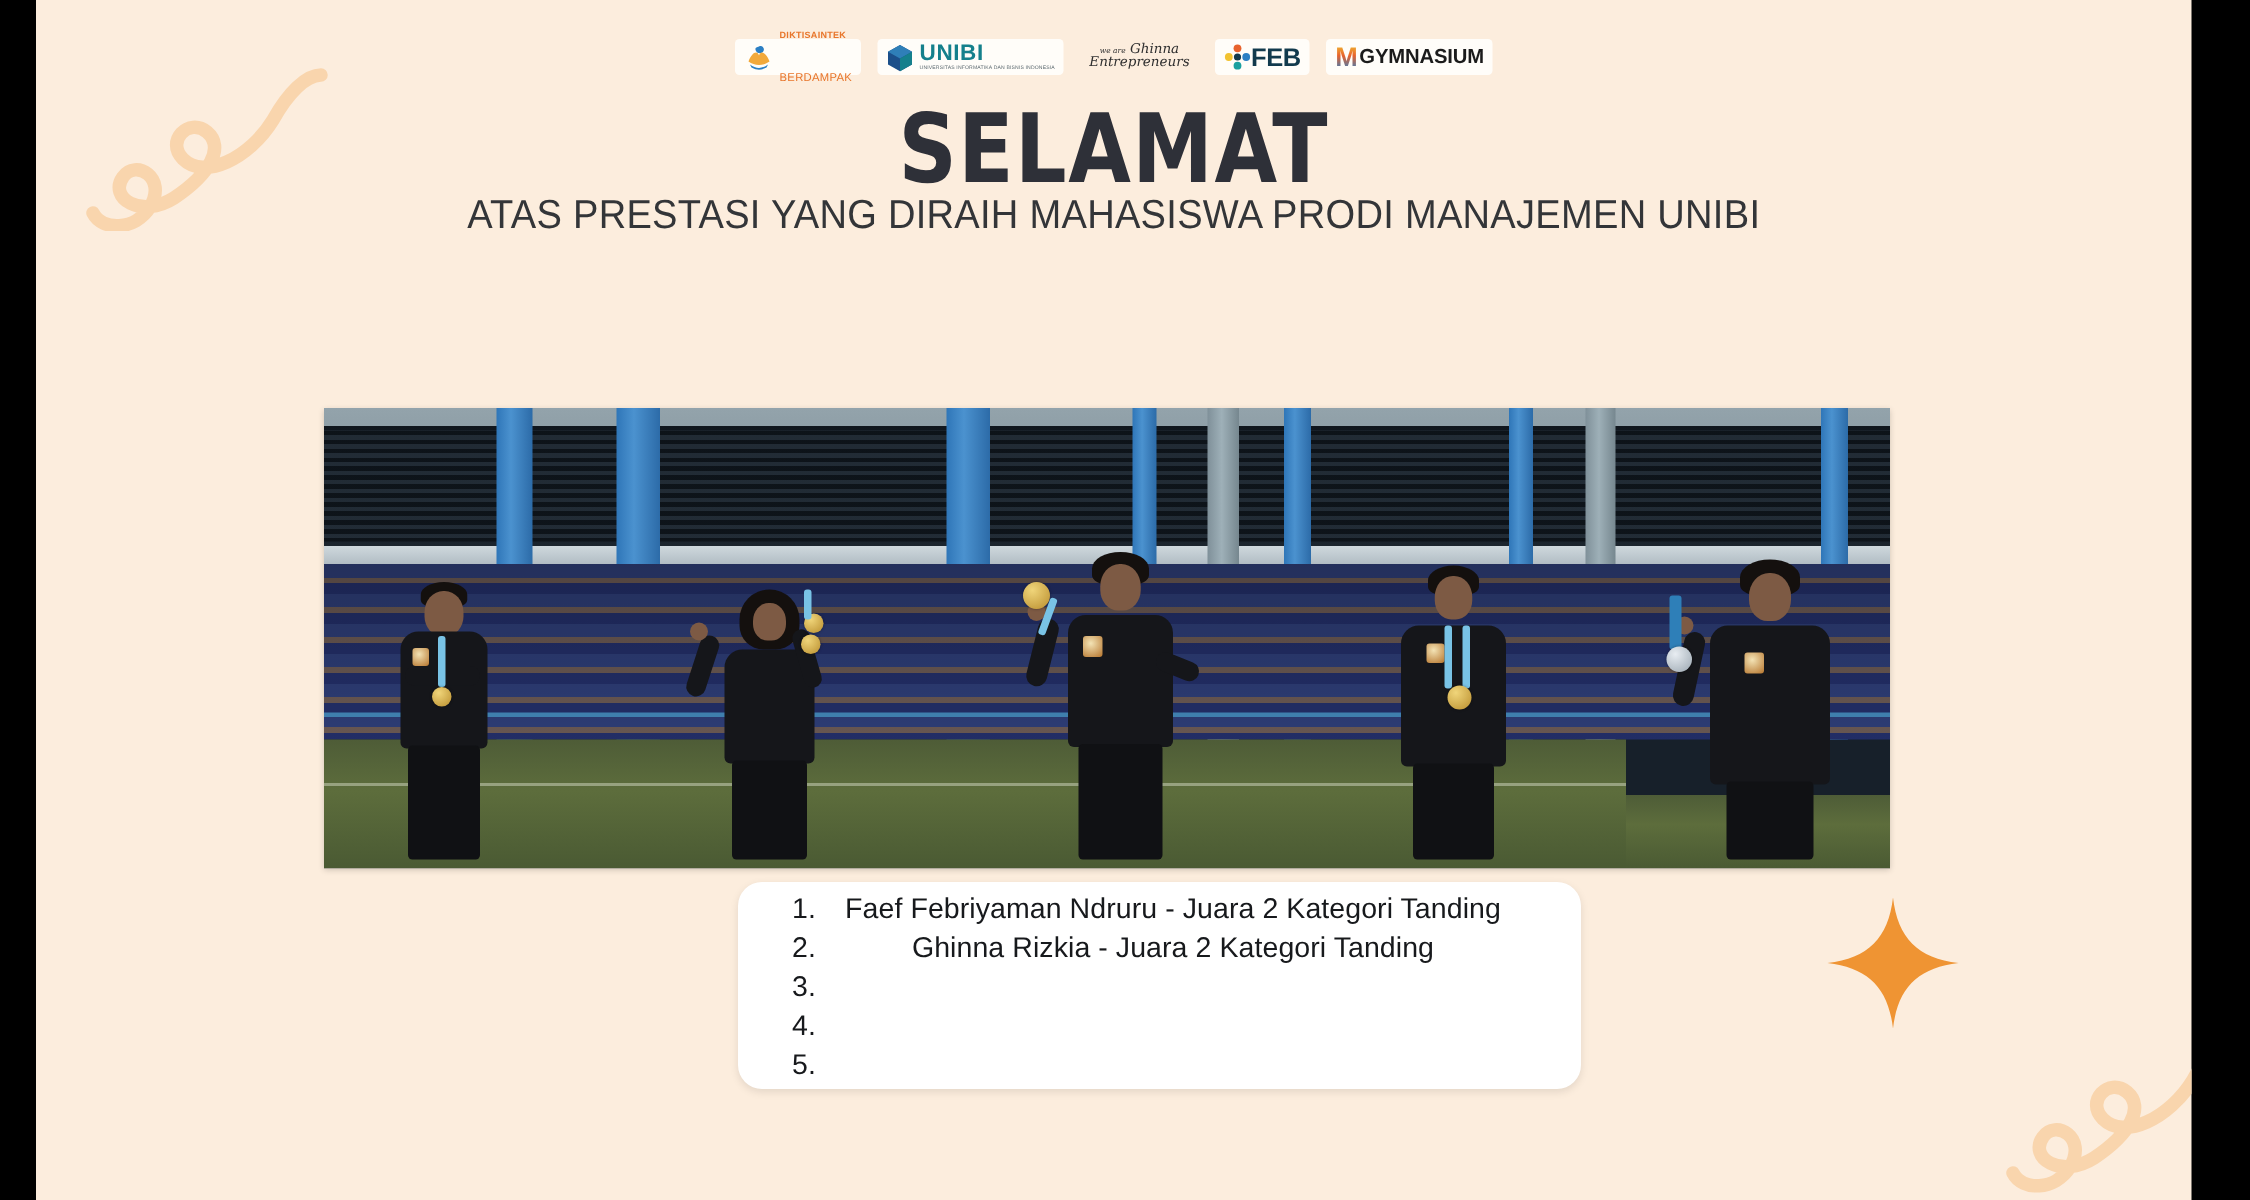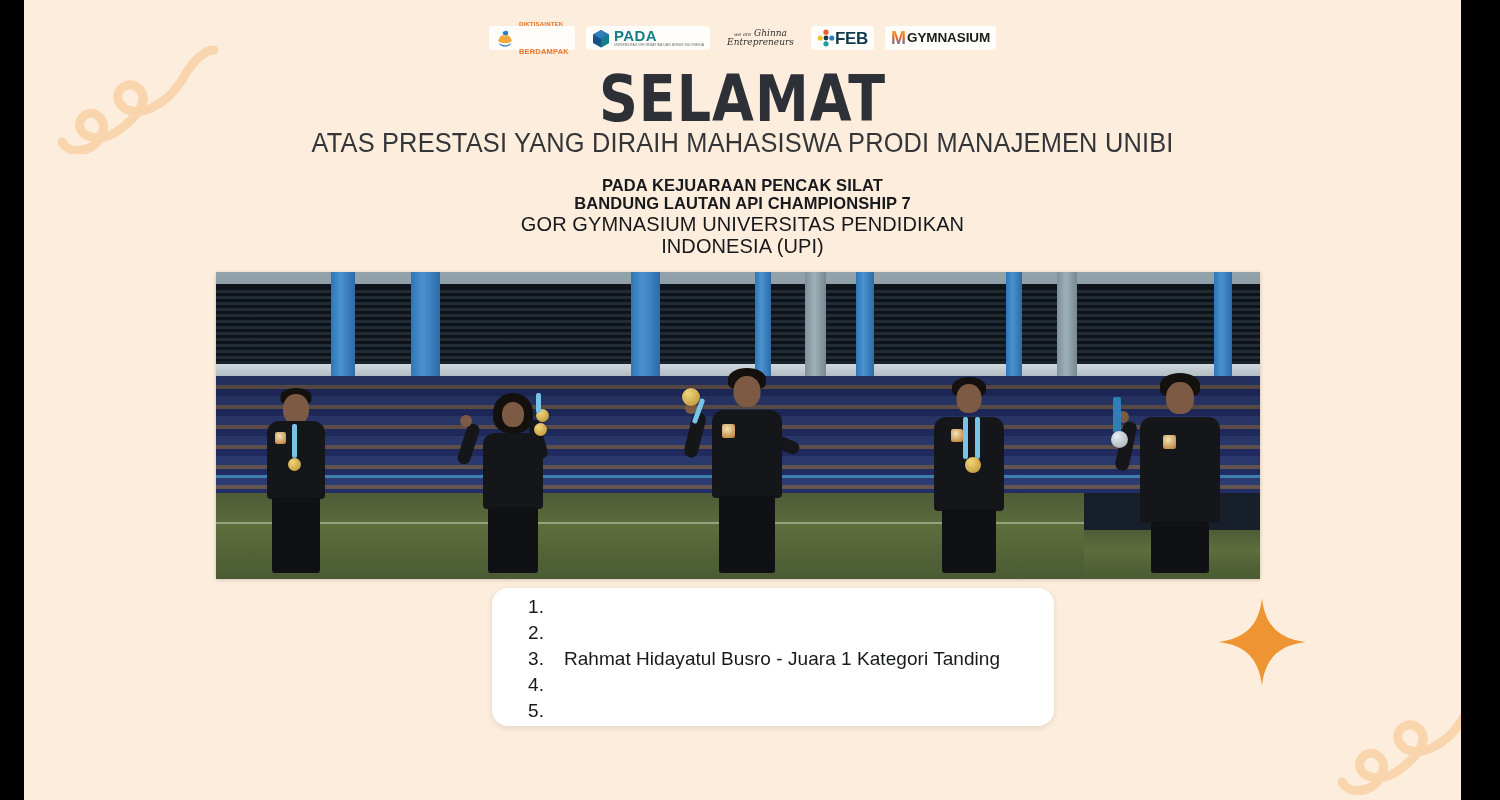--- a/index.html
+++ b/index.html
@@ -19,21 +19,21 @@
 
   
   #logo-row{position:absolute;left:0;right:0;top:26px;display:flex;
             justify-content:center;align-items:center;gap:11px;}
   .logo-chip{background:#fffdf9;border-radius:3px;display:flex;align-items:center;
              padding:3px 6px;height:24px;box-sizing:border-box;}
   .logo-mark{flex:0 0 auto;display:flex;align-items:center;justify-content:center;}
   .logo-txt{display:flex;flex-direction:column;justify-content:center;
             margin-left:4px;line-height:1;}
   .logo-txt .l1{font-size:6px;font-weight:bold;letter-spacing:.2px;color:#e8762c;}
-  .logo-txt .l2{font-size:7.5px;font-weight:bold;letter-spacing:.2px;color:#e8762c;margin-top:21px;}
+  .logo-txt .l2{font-size:7.5px;font-weight:normal;letter-spacing:.2px;color:#e8762c;margin-top:21px;}
   .unibi-word{font-size:15px;font-weight:bold;color:#15808c;letter-spacing:.4px;
               line-height:1;}
   .unibi-sub{font-size:3.4px;color:#5d6a70;letter-spacing:.1px;margin-top:1px;
              white-space:nowrap;}
   #logo-young{background:transparent;}
   .young-script{font-family:"DejaVu Serif",serif;font-style:italic;font-size:9px;
                 color:#2f2f2f;line-height:1.05;text-align:center;}
   .young-script .sm{font-size:5px;}
   .feb-word{font-size:17px;font-weight:bold;color:#123a4d;letter-spacing:-.3px;
             line-height:1;}
@@ -162,21 +162,21 @@
 
       <div class="logo-chip">
         <span class="logo-mark">
           <svg width="18" height="19" viewBox="0 0 18 19">
             <path d="M9 1 L17 5.5 L17 14 L9 18.5 L1 14 L1 5.5 Z" fill="#1b4f8a"></path>
             <path d="M9 1 L17 5.5 L9 10 L1 5.5 Z" fill="#2f7fb8"></path>
             <path d="M9 10 L17 5.5 L17 14 L9 18.5 Z" fill="#15808c"></path>
           </svg>
         </span>
         <span class="logo-txt">
-          <span class="unibi-word">PADA</span>
+          <span class="unibi-word">UNIBI</span>
           <span class="unibi-sub">UNIVERSITAS INFORMATIKA DAN BISNIS INDONESIA</span>
         </span>
       </div>
 
       <div class="logo-chip" id="logo-young">
         <span class="young-script">
           <span class="sm">we are</span>
           <span>Ghinna</span><br>
           <span>Entrepreneurs</span>
         </span>
@@ -201,26 +201,20 @@
       </div>
 
     </div>
 
     <div id="selamat">
       <span class="word">SELAMAT</span>
     </div>
 
     <div id="subtitle">ATAS PRESTASI YANG DIRAIH MAHASISWA PRODI MANAJEMEN UNIBI</div>
 
-    <div id="event-block">
-      <div class="bold">PADA KEJUARAAN PENCAK SILAT</div>
-      <div class="bold">BANDUNG LAUTAN API CHAMPIONSHIP 7</div>
-      <div class="reg">GOR GYMNASIUM UNIVERSITAS PENDIDIKAN</div>
-      <div class="reg">INDONESIA (UPI)</div>
-    </div>
 
     <div id="photo-strip">
 
       <div class="photo p1">
         <div class="scene">
           <div class="sky"></div>
             <div class="wall-dark"></div>
             <div class="louvers"></div>
           <div class="band-white"></div>
           <div class="pillar" style="left:62%"></div>
@@ -349,27 +343,28 @@
           <div class="crest" style="left:26px;top:62px;width:13px;height:14px"></div>
           <div class="legs" style="top:148px;width:58px;height:52px"></div>
         </div>
       </div>
 
     </div>
 
     <div id="winners-card">
       <div class="winner-row">
         <span class="w-num">1.</span>
+        <span class="w-name">Faef Febriyaman Ndruru - Juara 2 Kategori Tanding</span>
       </div>
       <div class="winner-row">
         <span class="w-num">2.</span>
+        <span class="w-name">Ghinna Rizkia - Juara 2 Kategori Tanding</span>
       </div>
       <div class="winner-row">
         <span class="w-num">3.</span>
-        <span class="w-name">Rahmat Hidayatul Busro - Juara 1 Kategori Tanding</span>
       </div>
       <div class="winner-row">
         <span class="w-num">4.</span>
       </div>
       <div class="winner-row">
         <span class="w-num">5.</span>
       </div>
     </div>
 
   </div>

